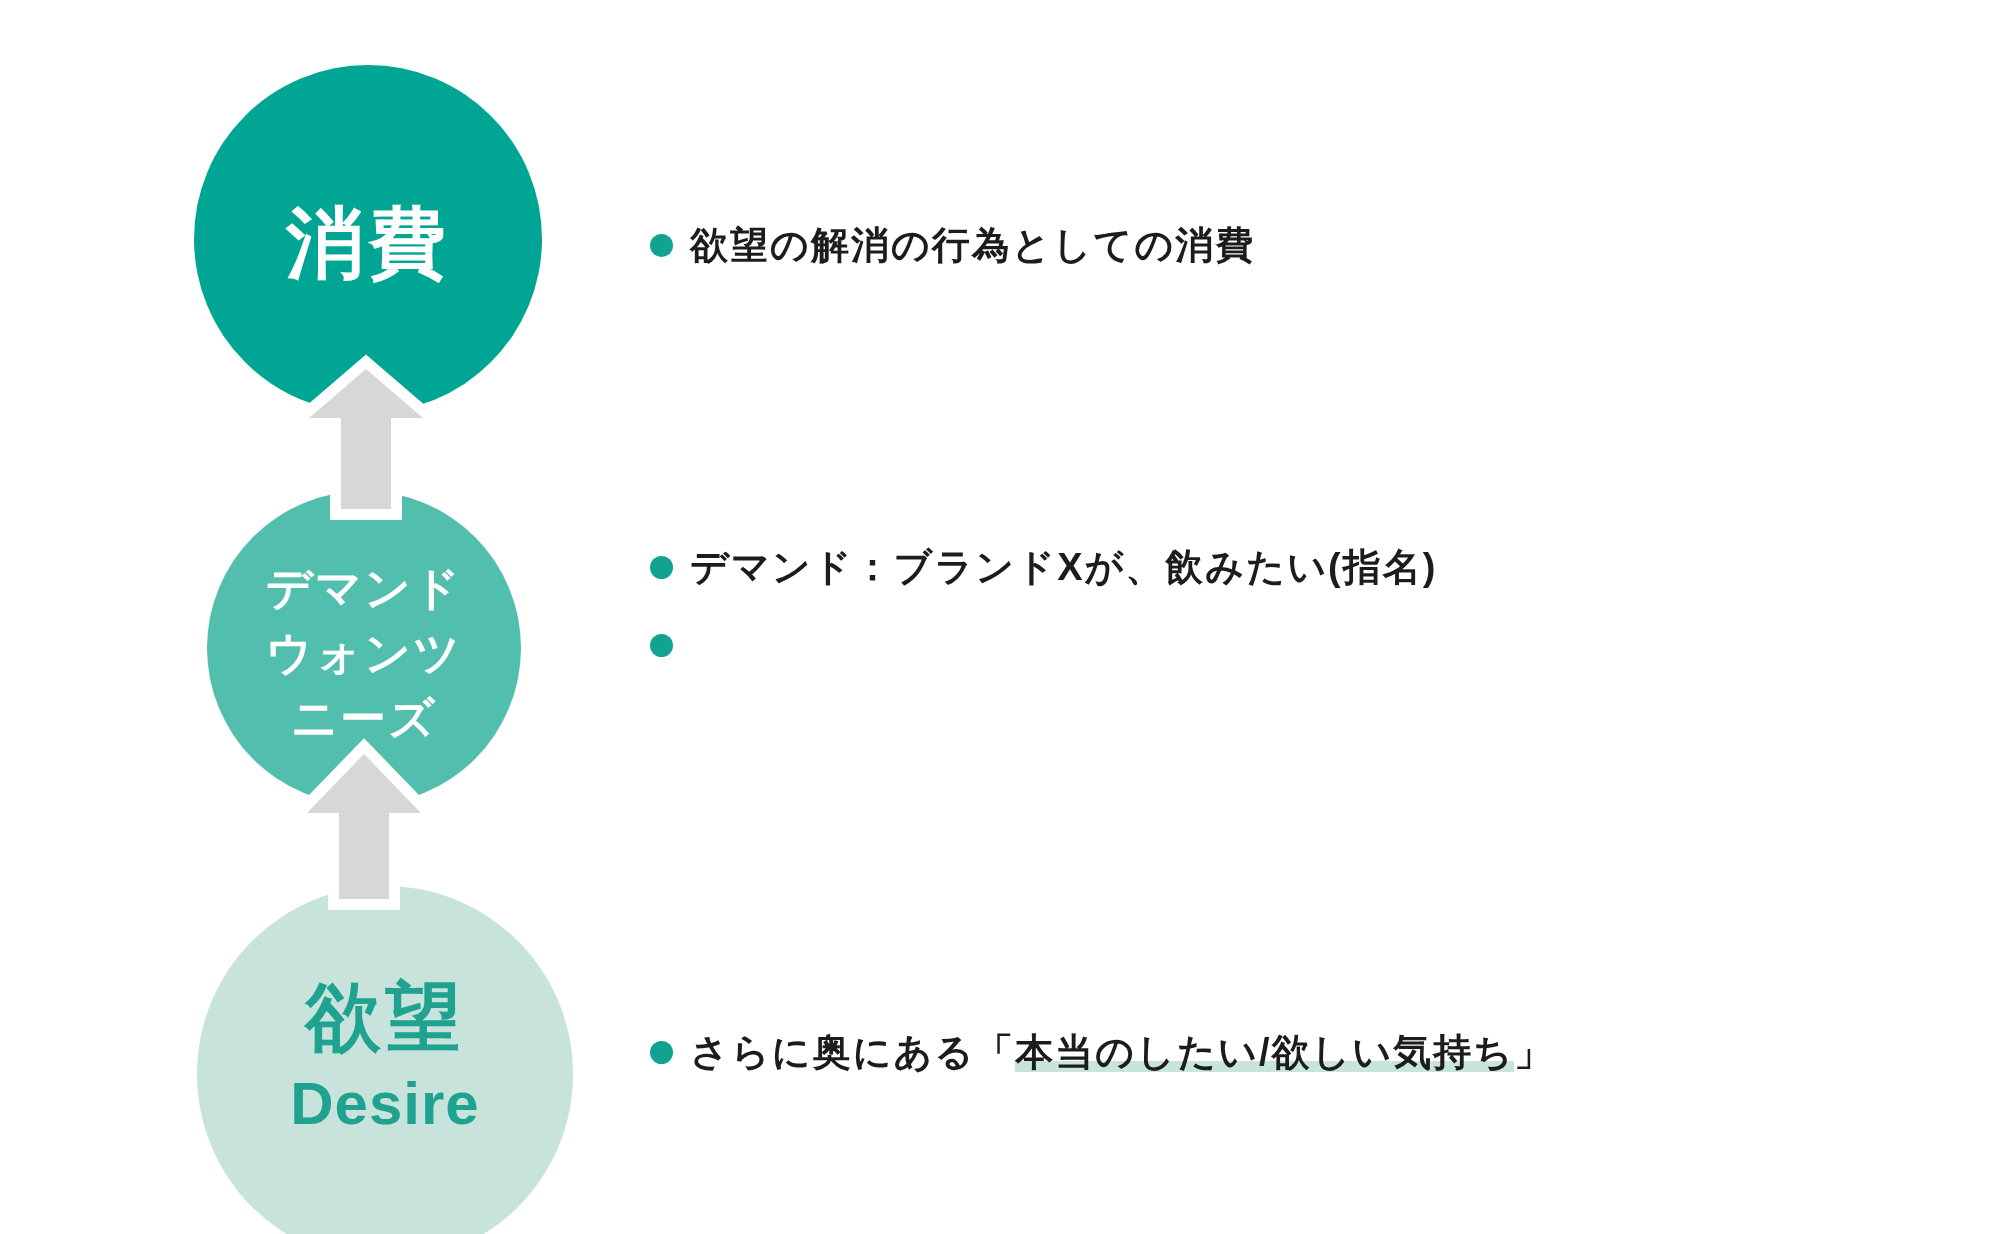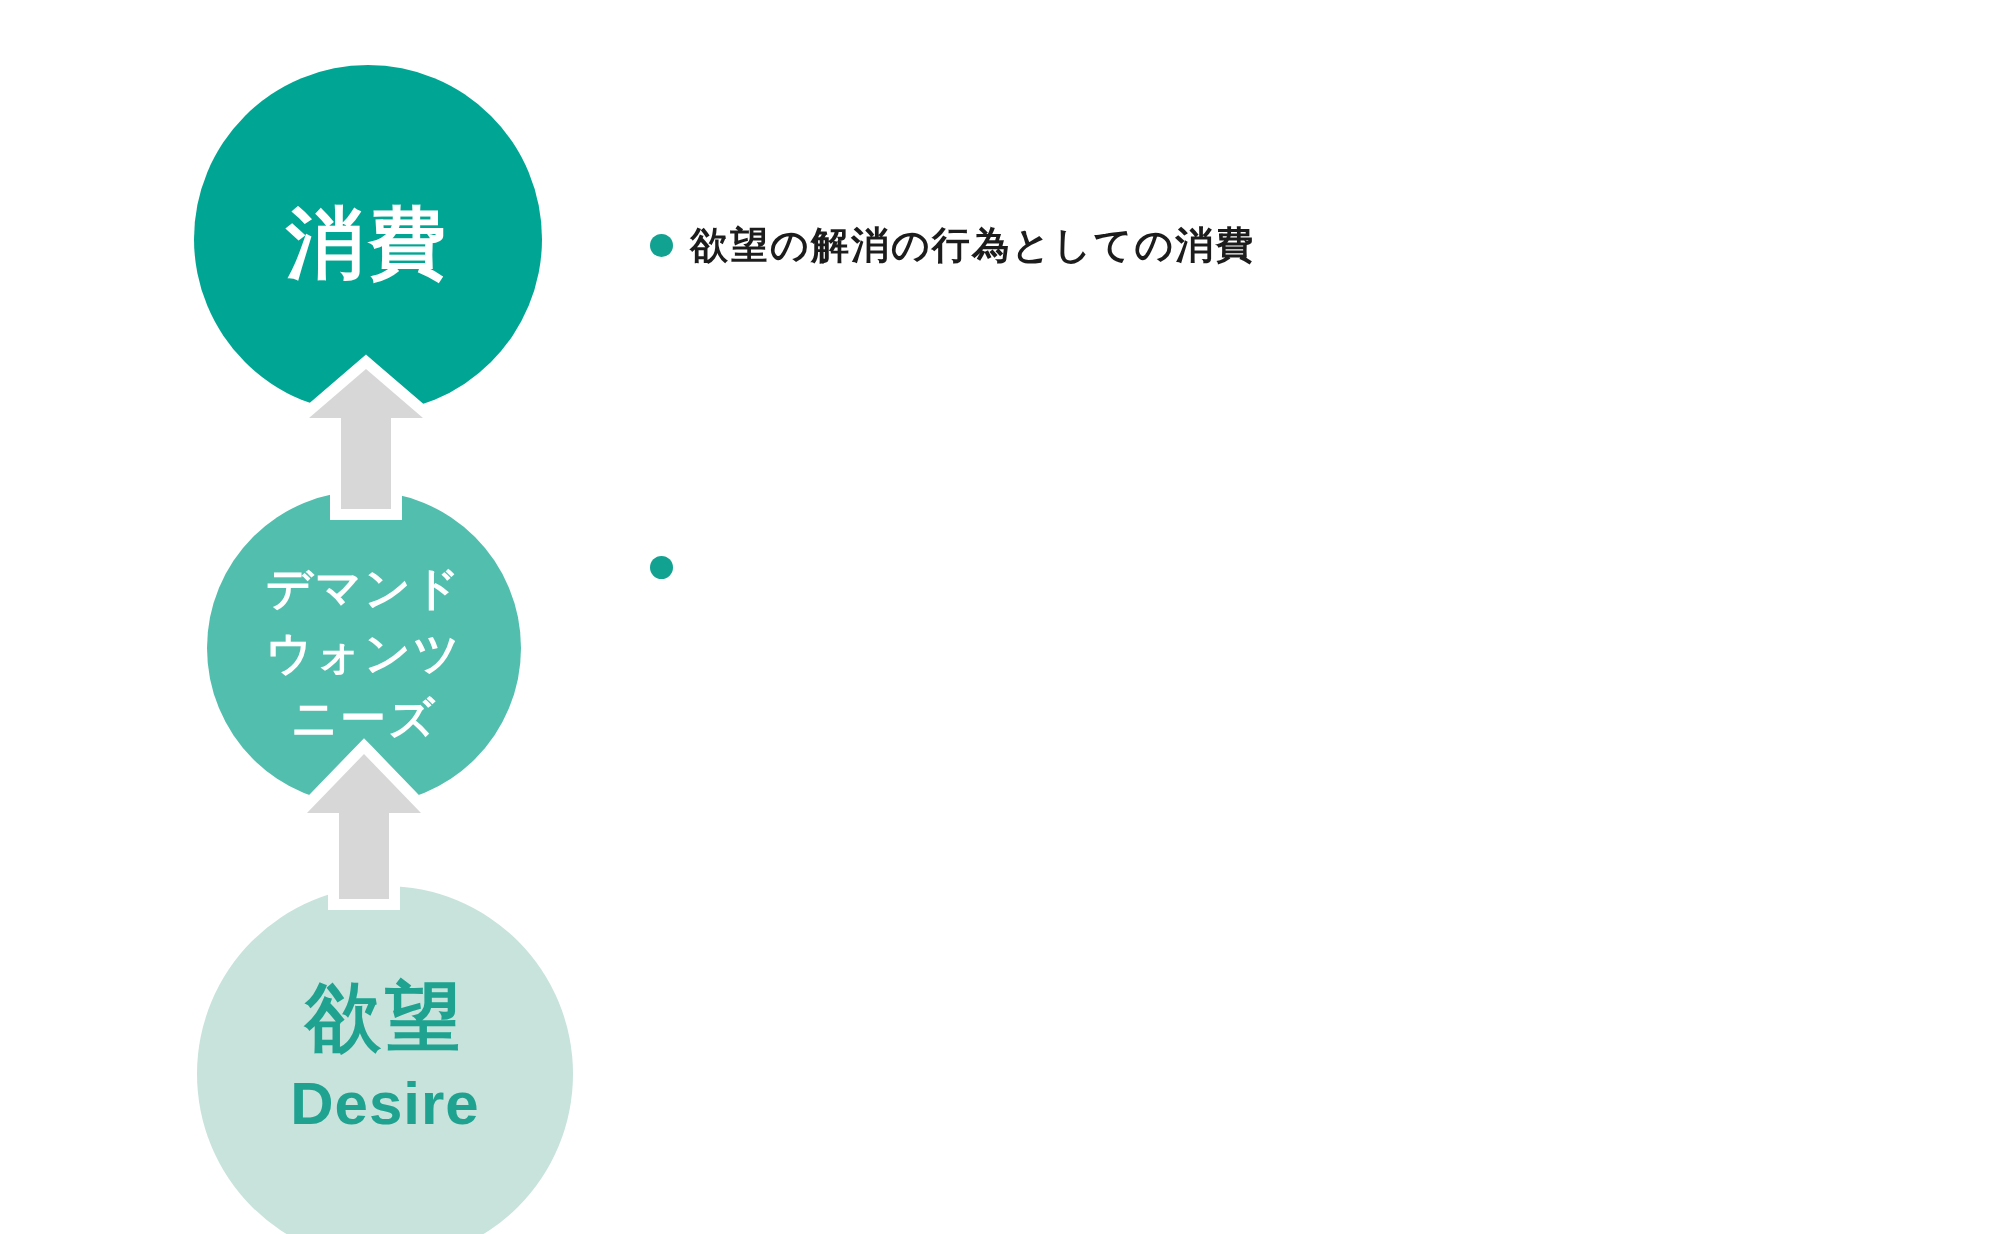--- a/index.html
+++ b/index.html
@@ -84,17 +84,27 @@
   <div class="note-group g1">
     <div class="note-row">
       <span class="dot"></span>
       <span class="note-text">欲望の解消の行為としての消費</span>
     </div>
   </div>
 
   <div class="note-group g2">
     <div class="note-row">
       <span class="dot"></span>
+      <span class="note-text">デマンド：ブランドXが、飲みたい(指名)</span>
+    </div>
+    <div class="note-row">
+      <span class="dot"></span>
     </div>
   </div>
 
+  <div class="note-group g3">
+    <div class="note-row">
+      <span class="dot"></span>
+      <span class="note-text"><span>さらに奥にある「</span><span class="hl">本当のしたい/欲しい気持ち</span><span>」</span></span>
+    </div>
+  </div>
 
 </div>
 
 </body></html>

